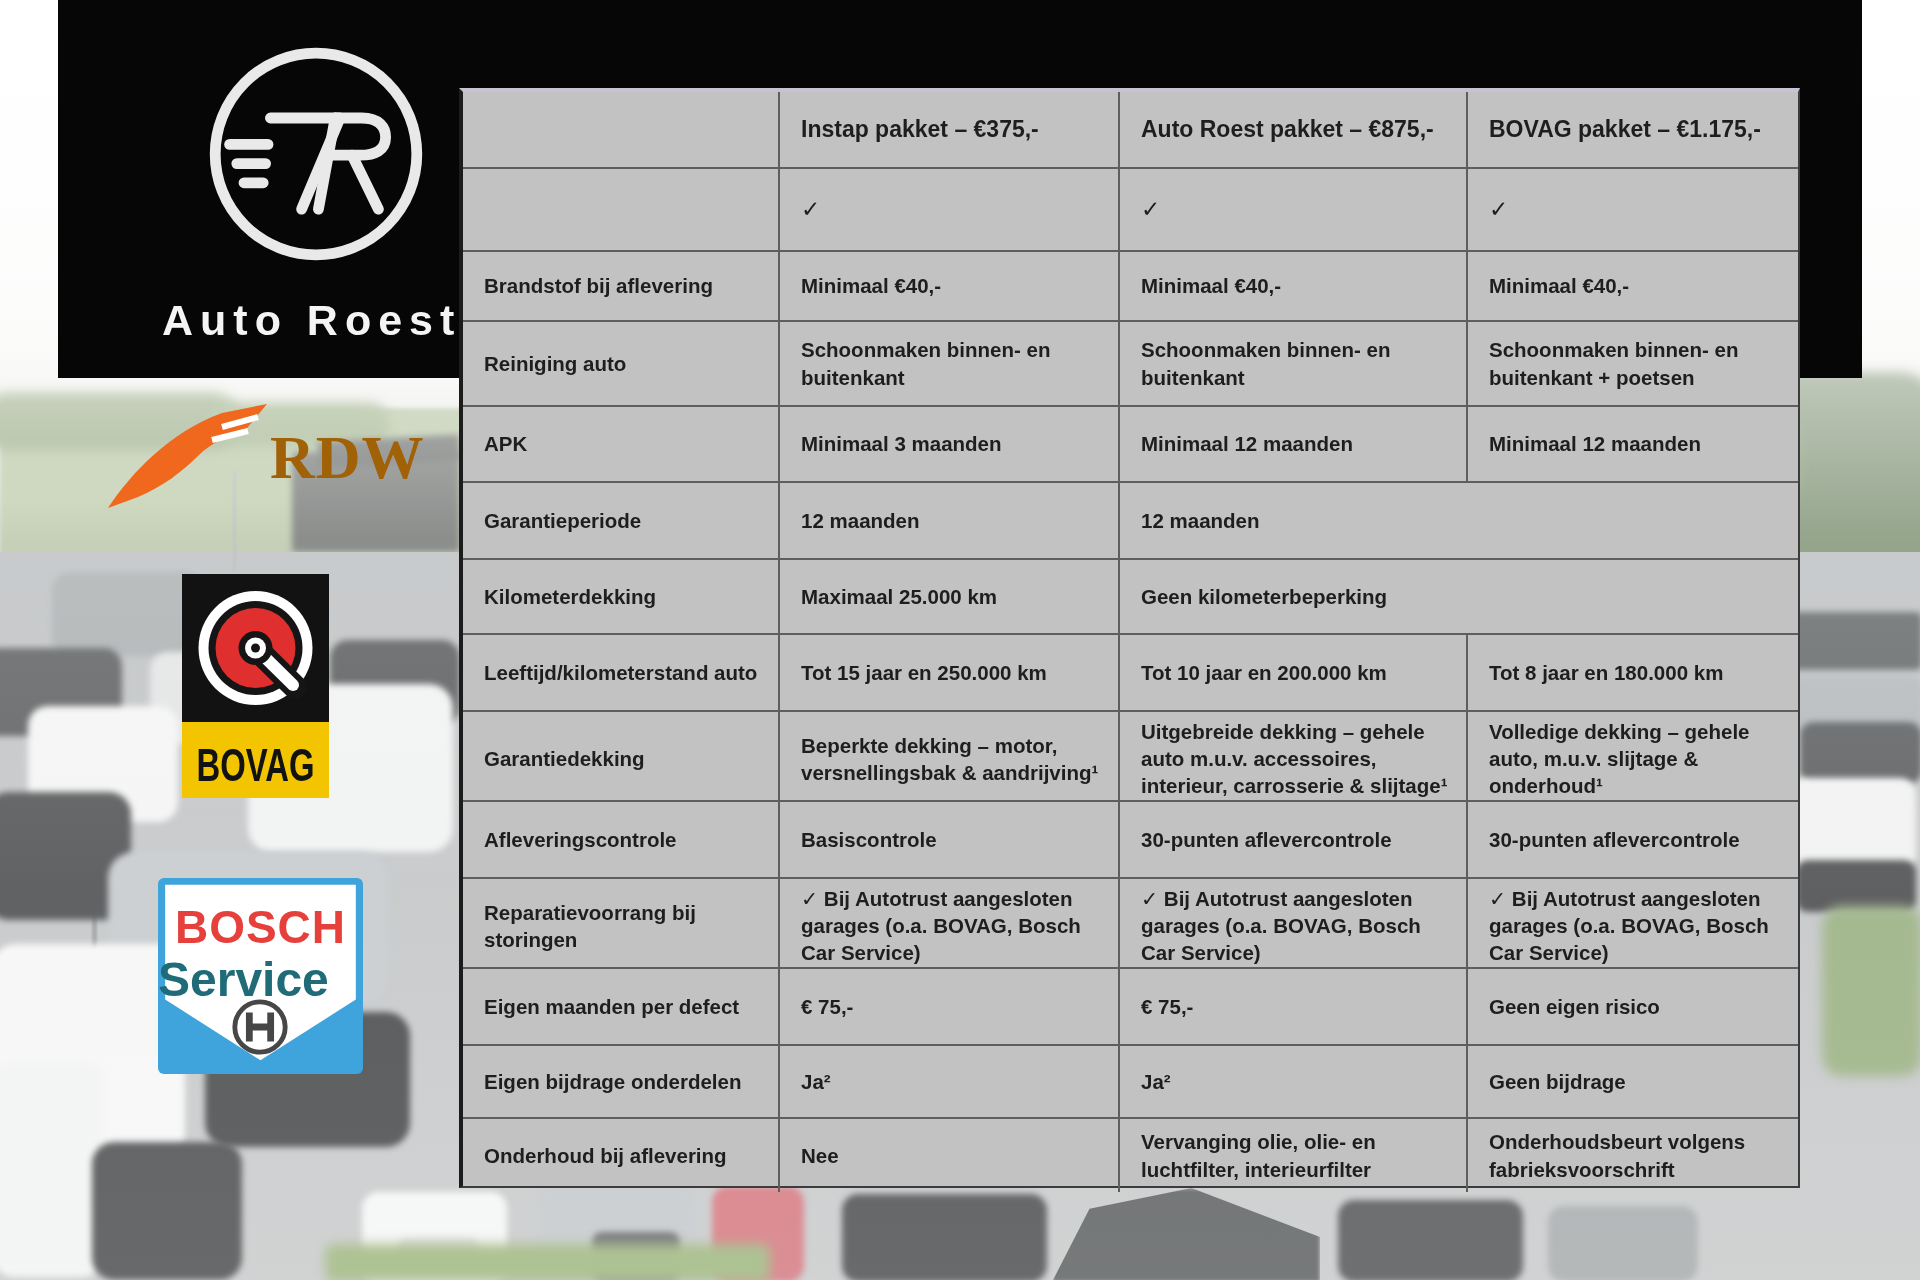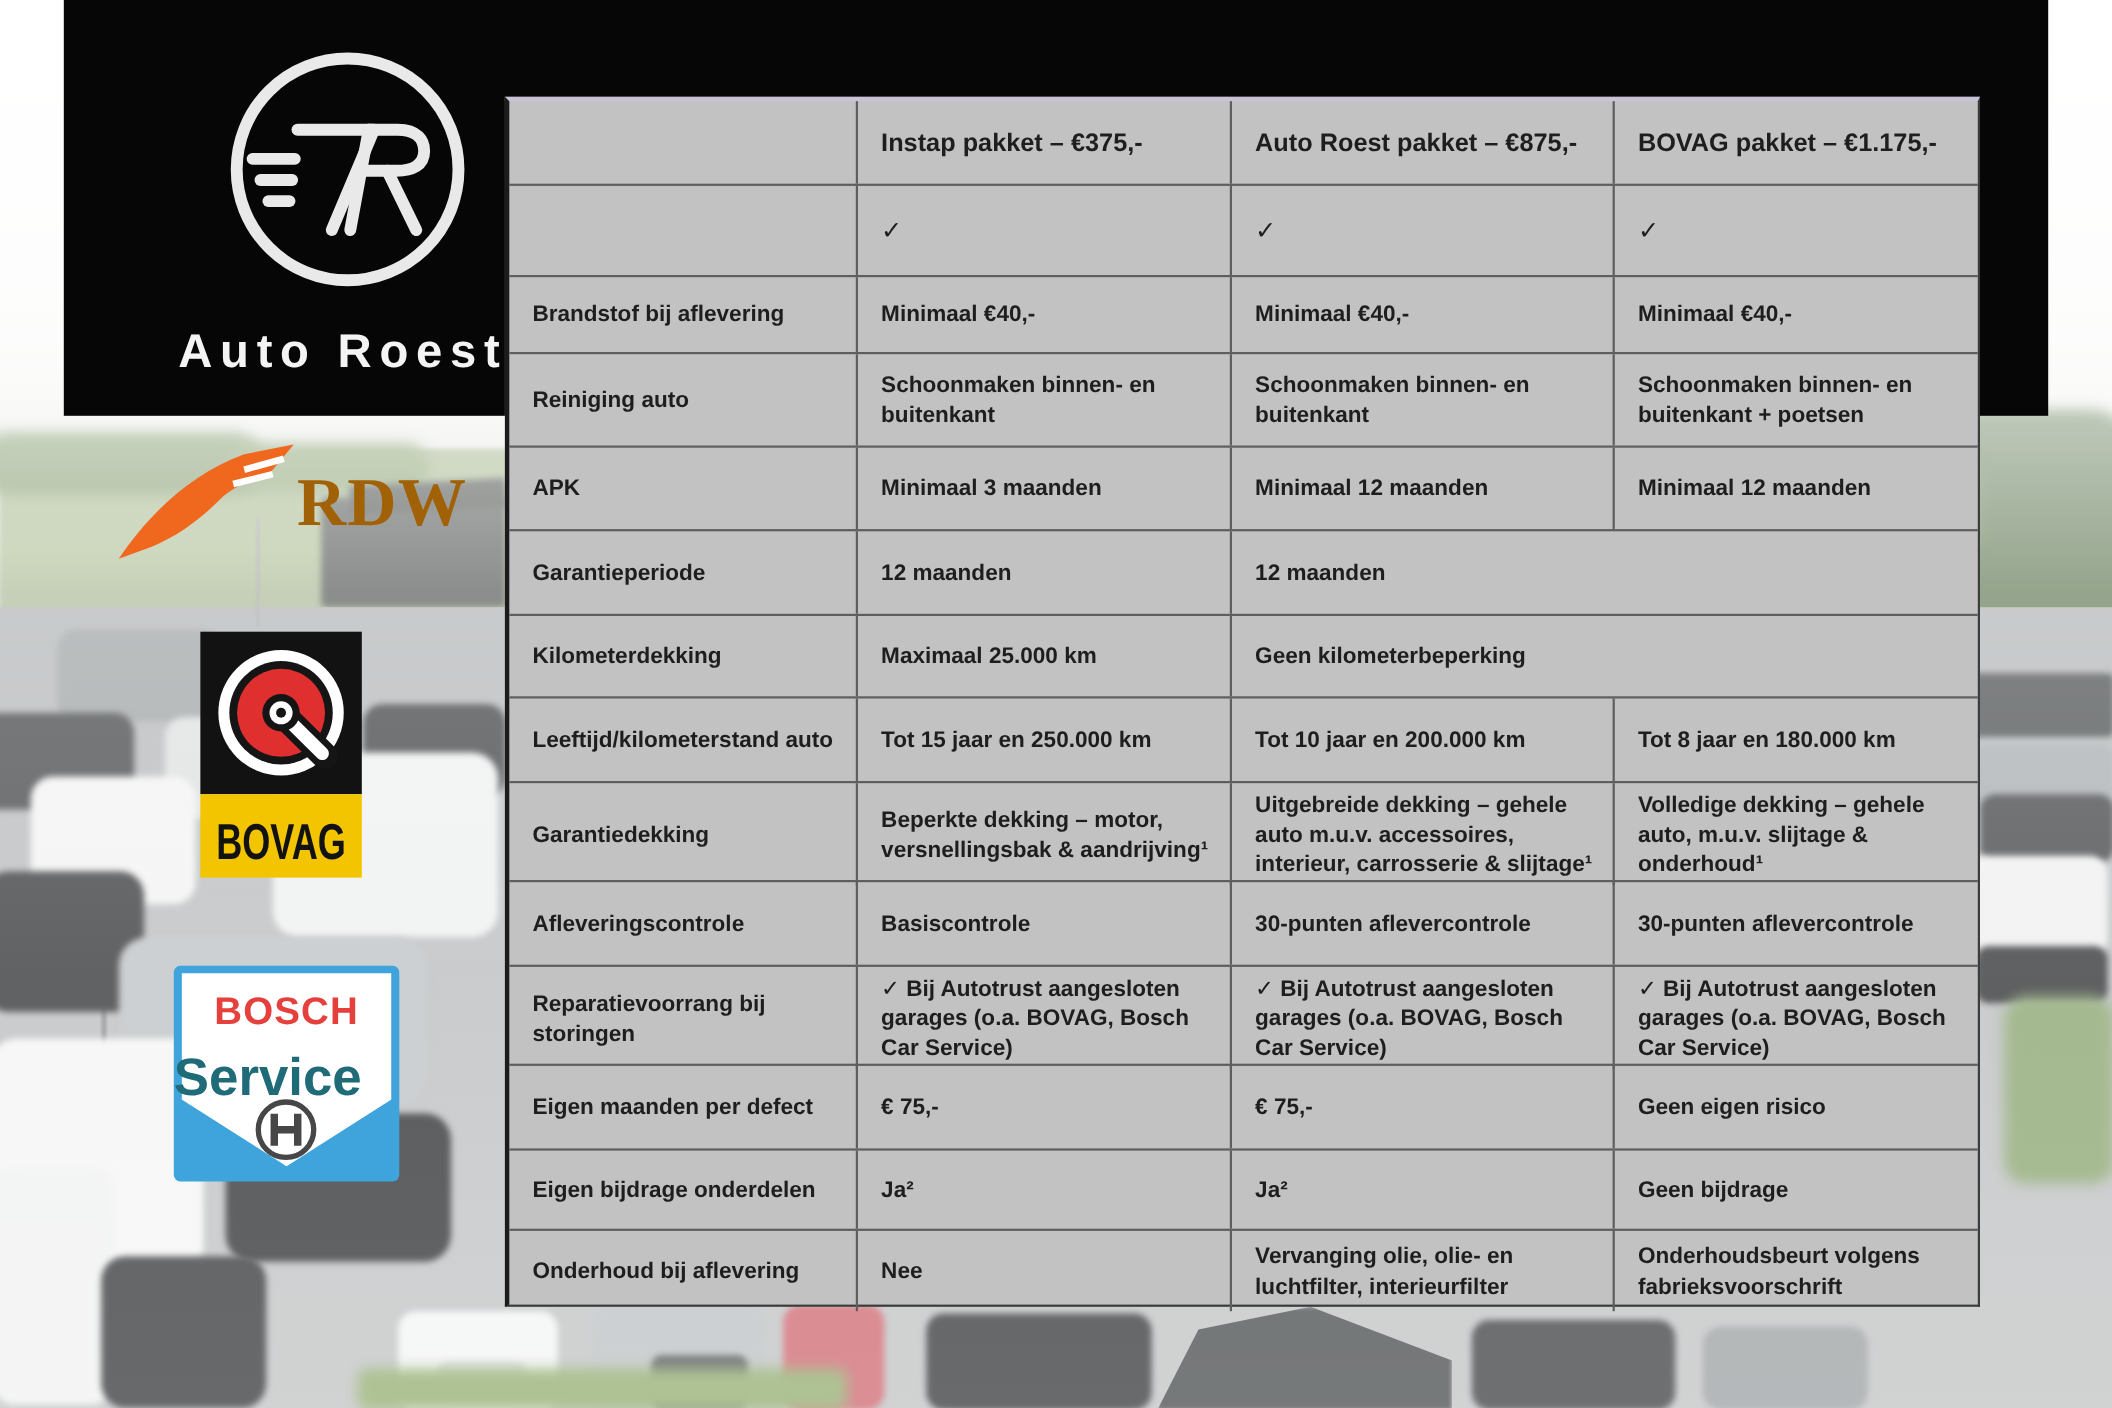--- a/index.html
+++ b/index.html
@@ -30,21 +30,21 @@
   .rdw{position:absolute;left:104px;top:398px;width:320px;height:120px;}
   .rdw svg{position:absolute;left:0;top:2px;}
   .rdw-text{position:absolute;left:166px;top:24px;font-family:Liberation Serif, serif;
      font-weight:700;font-size:62px;color:#a16207;letter-spacing:1px;}
   .bovag{position:absolute;left:182px;top:574px;width:147px;height:175px;text-align:center;}
   .bosch{position:absolute;left:158px;top:878px;width:205px;height:196px;
      background:var(--bosch-blue);border-radius:6px;}
   .bosch-banner{position:absolute;inset:0;background:#fff;
      clip-path:polygon(3.5% 3.5%,96.5% 3.5%,96.5% 62%,50% 93%,3.5% 62%);}
   .bosch-word1{position:absolute;left:0;top:22px;width:100%;text-align:center;
-     color:var(--bosch-red);font-size:35px;font-weight:800;letter-spacing:1px;}
+     color:var(--bosch-red);font-size:46px;font-weight:800;letter-spacing:1px;}
   .bosch-word2{position:absolute;left:0;top:74px;width:100%;text-align:left;
      color:var(--bosch-teal);font-size:48px;font-weight:700;}
   .bosch-arm{position:absolute;left:71px;top:118px;}
 
   
   .pakket-table{position:absolute;left:459px;top:88px;width:1341px;height:1100px;
      border-top:4px solid var(--table-top-edge);border-left:4px solid #1c1c1c;
      border-right:2px solid #3c3c3c;border-bottom:2px solid #3c3c3c;
      box-sizing:border-box;background:var(--table-bg);}
   .trow{display:grid;grid-template-columns:317px 340px 348px 332px;

